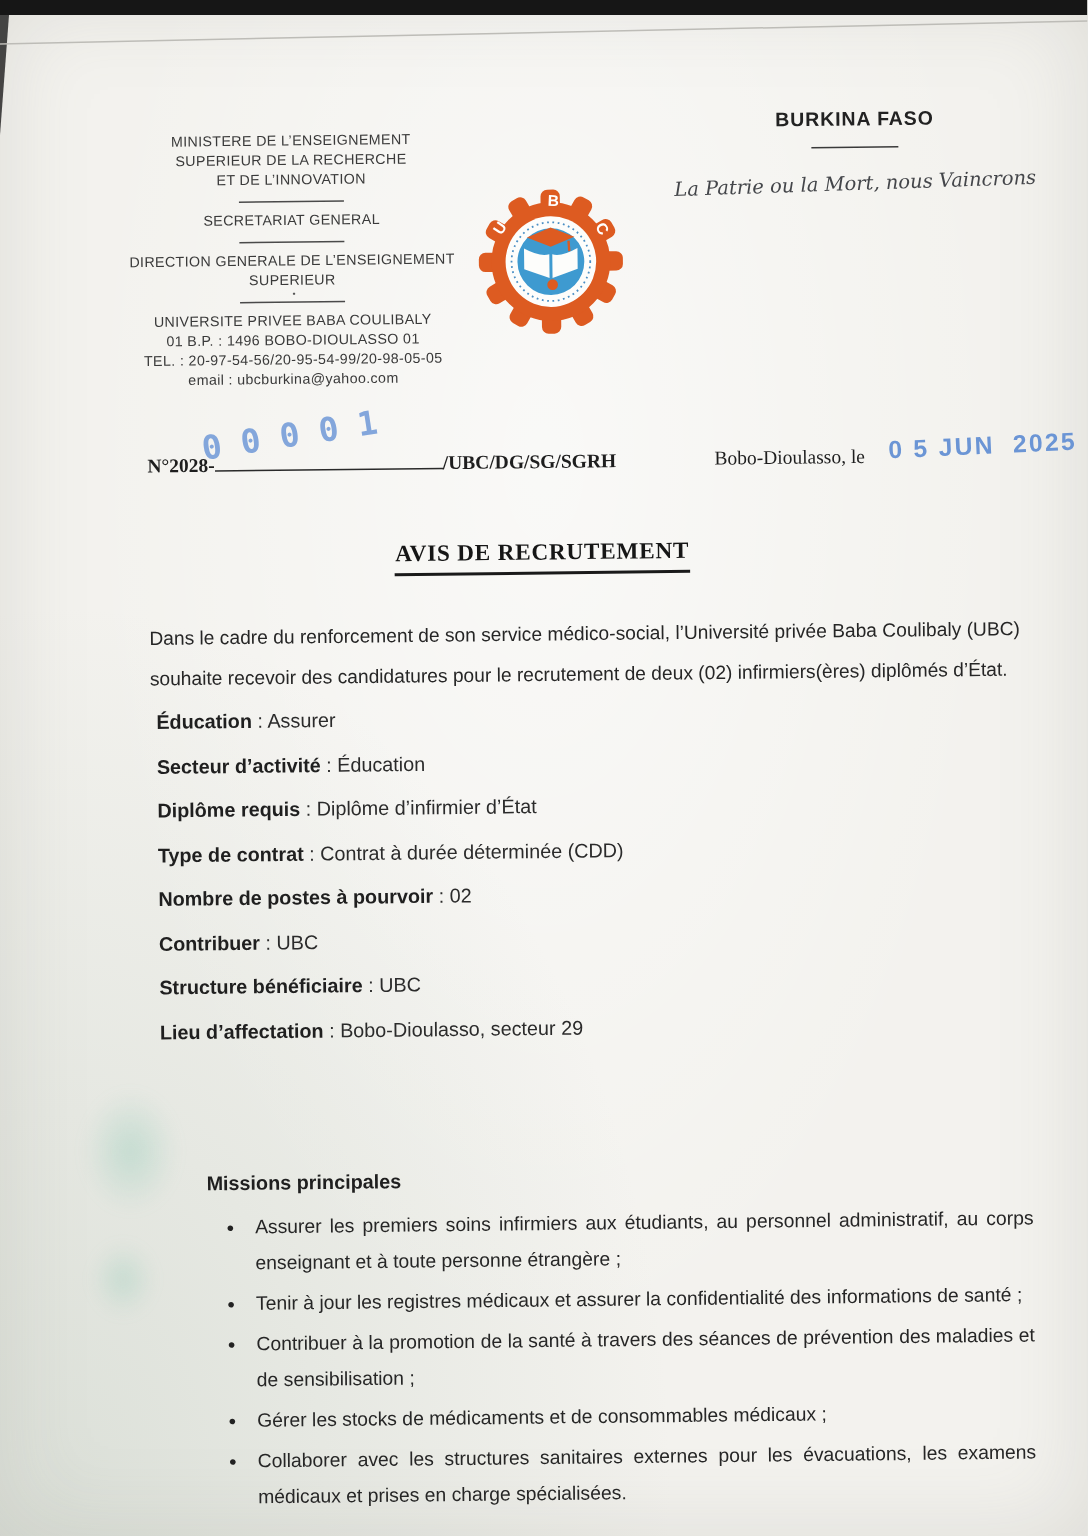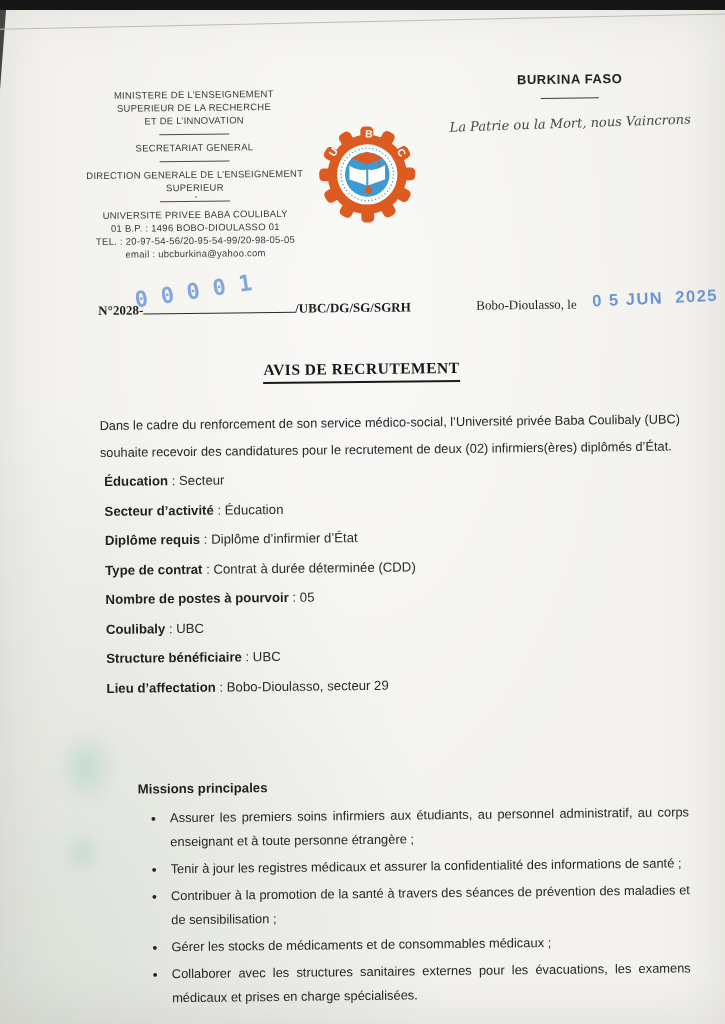--- a/index.html
+++ b/index.html
@@ -152,26 +152,26 @@
     <div class="date-row">Bobo-Dioulasso, le</div>
     <div class="stamp-date">0 5 JUN  2025</div>
 
     <div class="title-wrap">
       <div class="doc-title">AVIS DE RECRUTEMENT</div>
     </div>
 
     <p class="intro">Dans le cadre du renforcement de son service médico-social, l’Université privée Baba Coulibaly (UBC) souhaite recevoir des candidatures pour le recrutement de deux (02) infirmiers(ères) diplômés d’État.</p>
 
     <div class="fields">
-      <div class="field"><b>Éducation</b><span class="field-sep"> : </span><span>Secteur</span></div>
+      <div class="field"><b>Éducation</b><span class="field-sep"> : </span><span>Assurer</span></div>
       <div class="field"><b>Secteur d’activité</b><span class="field-sep"> : </span><span>Éducation</span></div>
       <div class="field"><b>Diplôme requis</b><span class="field-sep"> : </span><span>Diplôme d’infirmier d’État</span></div>
       <div class="field"><b>Type de contrat</b><span class="field-sep"> : </span><span>Contrat à durée déterminée (CDD)</span></div>
-      <div class="field"><b>Nombre de postes à pourvoir</b><span class="field-sep"> : </span><span>05</span></div>
-      <div class="field"><b>Coulibaly</b><span class="field-sep"> : </span><span>UBC</span></div>
+      <div class="field"><b>Nombre de postes à pourvoir</b><span class="field-sep"> : </span><span>02</span></div>
+      <div class="field"><b>Contribuer</b><span class="field-sep"> : </span><span>UBC</span></div>
       <div class="field"><b>Structure bénéficiaire</b><span class="field-sep"> : </span><span>UBC</span></div>
       <div class="field"><b>Lieu d’affectation</b><span class="field-sep"> : </span><span>Bobo-Dioulasso, secteur 29</span></div>
     </div>
 
     <div class="missions-heading">Missions principales</div>
     <ul class="missions">
       <li>Assurer les premiers soins infirmiers aux étudiants, au personnel administratif, au corps enseignant et à toute personne étrangère ;</li>
       <li>Tenir à jour les registres médicaux et assurer la confidentialité des informations de santé ;</li>
       <li>Contribuer à la promotion de la santé à travers des séances de prévention des maladies et de sensibilisation ;</li>
       <li>Gérer les stocks de médicaments et de consommables médicaux ;</li>

